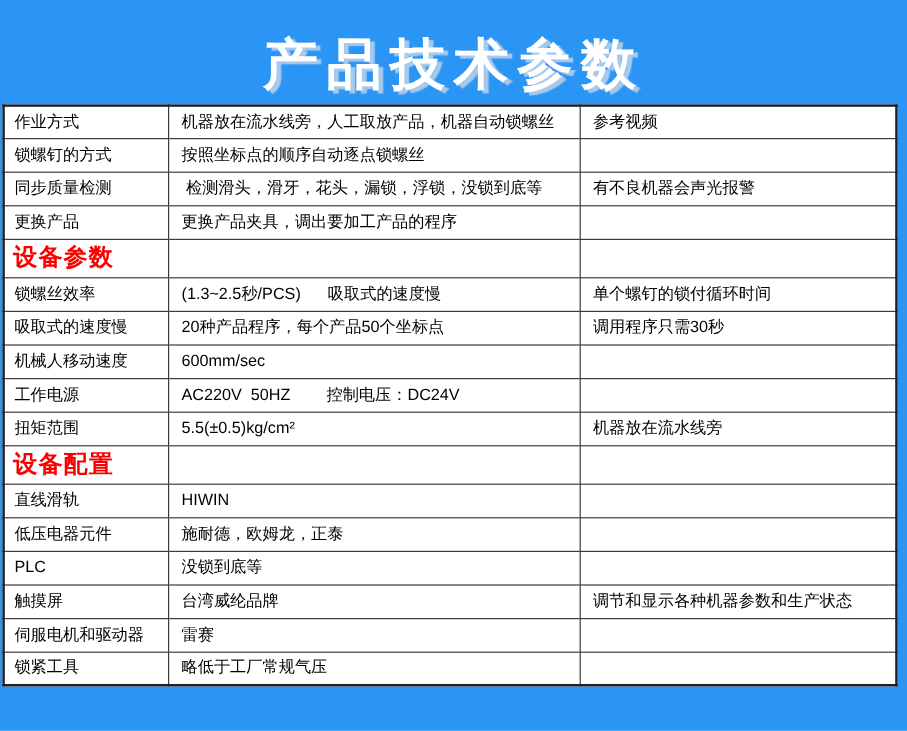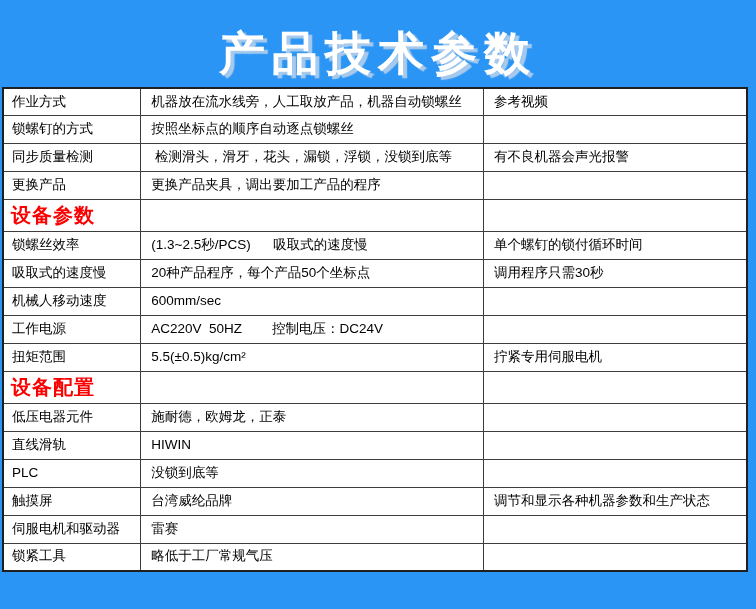--- a/index.html
+++ b/index.html
@@ -97,35 +97,35 @@
         <td class="note"></td>
       </tr>
       <tr>
         <td class="label">工作电源</td>
         <td class="value">AC220V  50HZ        控制电压：DC24V</td>
         <td class="note"></td>
       </tr>
       <tr>
         <td class="label">扭矩范围</td>
         <td class="value">5.5(±0.5)kg/cm²</td>
-        <td class="note">拧紧专用伺服电机</td>
+        <td class="note">机器放在流水线旁</td>
       </tr>
       <tr class="section">
         <td class="label">设备配置</td>
         <td class="value"></td>
         <td class="note"></td>
       </tr>
       <tr>
-        <td class="label">低压电器元件</td>
-        <td class="value">施耐德，欧姆龙，正泰</td>
+        <td class="label">直线滑轨</td>
+        <td class="value">HIWIN</td>
         <td class="note"></td>
       </tr>
       <tr>
-        <td class="label">直线滑轨</td>
-        <td class="value">HIWIN</td>
+        <td class="label">低压电器元件</td>
+        <td class="value">施耐德，欧姆龙，正泰</td>
         <td class="note"></td>
       </tr>
       <tr>
         <td class="label">PLC</td>
         <td class="value">没锁到底等</td>
         <td class="note"></td>
       </tr>
       <tr>
         <td class="label">触摸屏</td>
         <td class="value">台湾威纶品牌</td>

